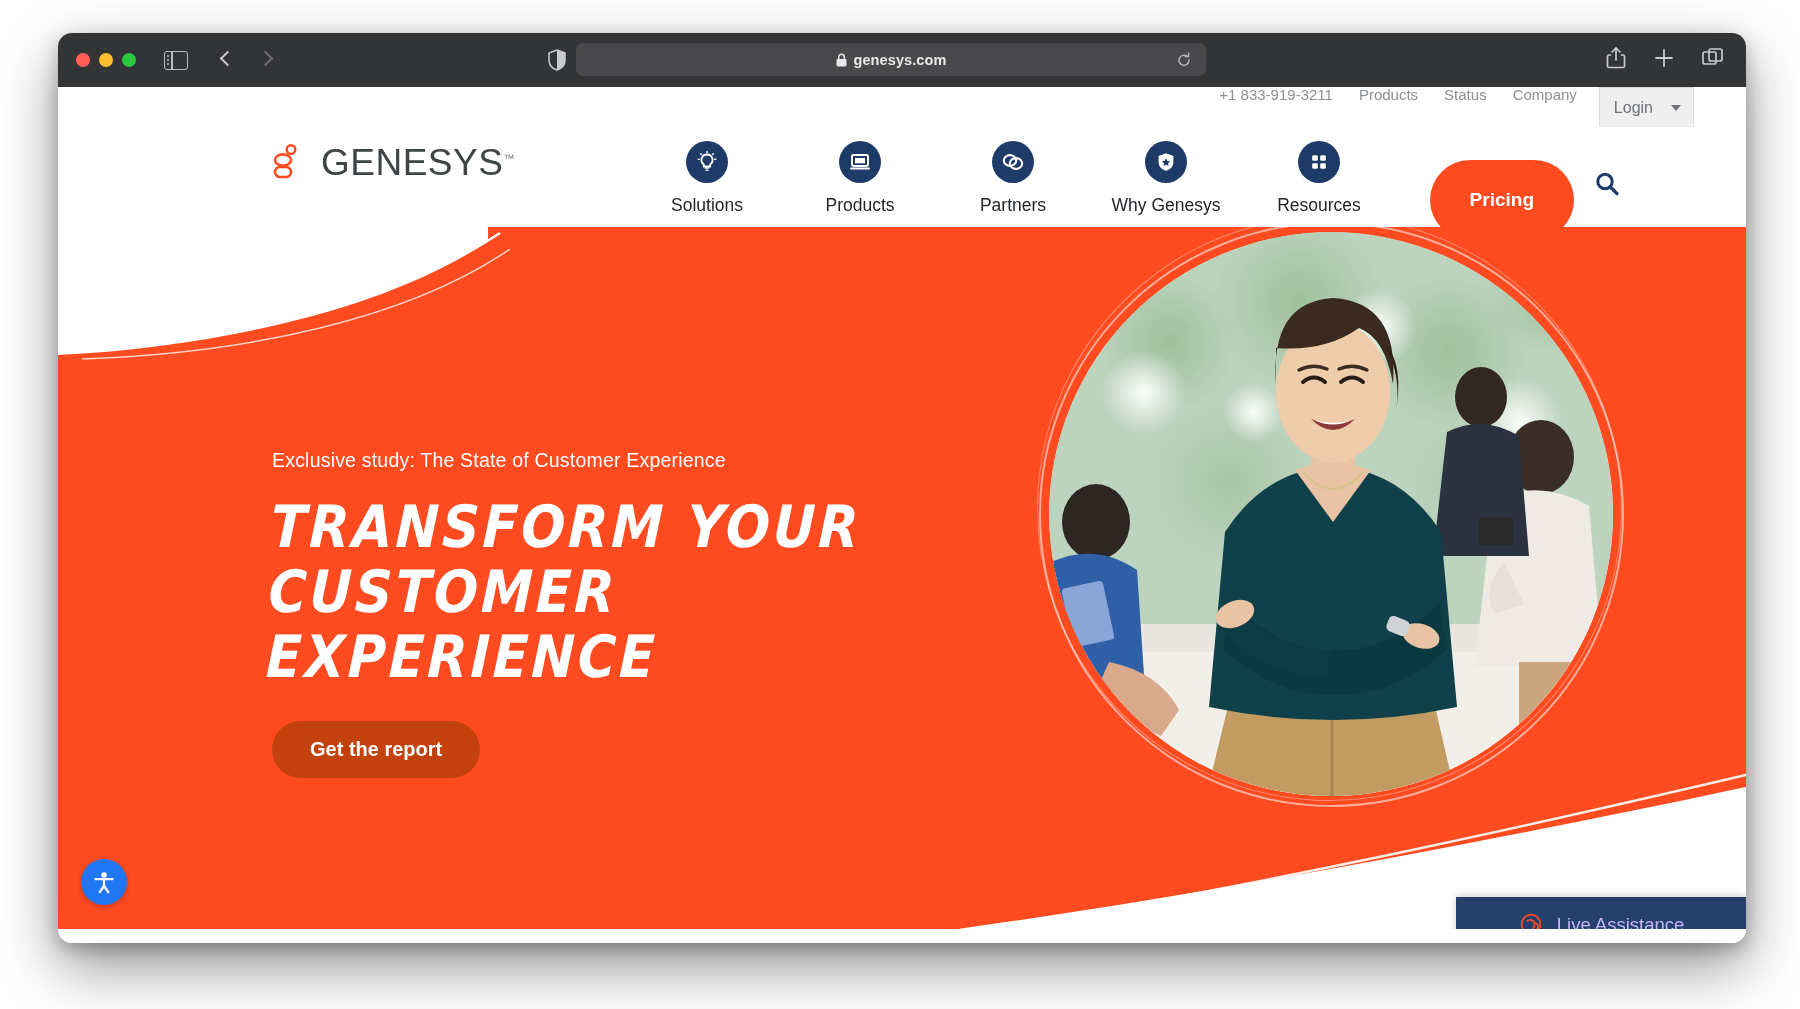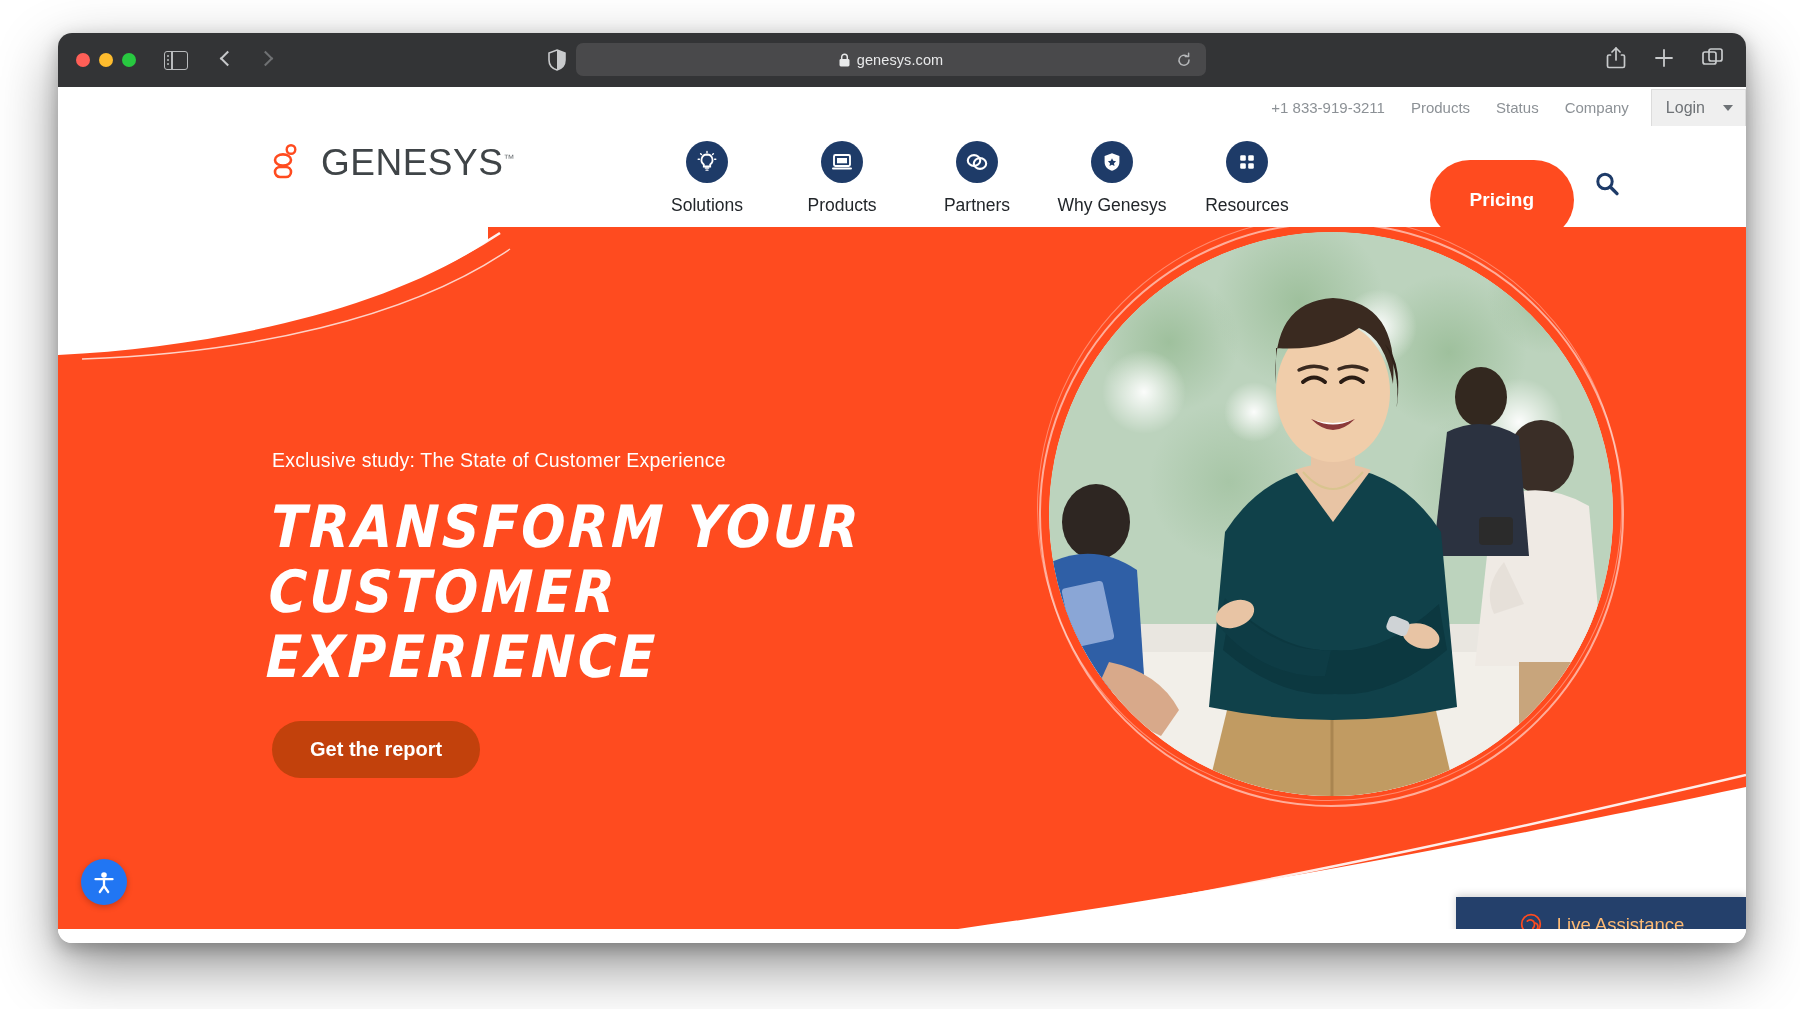--- a/index.html
+++ b/index.html
@@ -54,51 +54,51 @@
   .shield-wrap { position:absolute; left:490px; top:50%; transform:translateY(-50%);
     display:flex; align-items:center; }
 
   .urlbar {
     position: absolute; left: 518px; top: 10px;
     width: 630px; height: 33px;
     background: #49494b; border-radius: 7px;
     display:flex; align-items:center; justify-content:center;
   }
   .urlbar .lockico { margin-right: 7px; display:flex; }
-  .urlbar .url { color:#e8e9ea; font-size: 14.5px; font-weight: 400; letter-spacing:.1px; }
+  .urlbar .url { color:#e8e9ea; font-size: 14.5px; font-weight: 700; letter-spacing:.1px; }
   .reload { position:absolute; right: 14px; top: 50%; transform: translateY(-50%); display:flex; }
 
   .tb-right { position:absolute; right: 22px; top: 50%; transform: translateY(-50%);
     display:flex; align-items:center; gap: 28px; }
 
   
   .page { position:absolute; left:0; top:54px; right:0; bottom:0; background:#fff; overflow:hidden; }
 
   .utility {
-    height: 40px; display:flex; align-items:center; justify-content:flex-end;
-    gap: 0;
+    height: 40px; display:flex; justify-content:flex-end;
+    padding-right: 52px; gap: 0;
   }
   .utility a { color:#8c9196; font-size: 15px; text-decoration:none; margin-left: 26px;
     line-height: 1; white-space:nowrap; }
   .utility .login {
     margin-left: 22px; padding: 9px 12px 9px 14px;
     background:#efefef; border:1px solid #dcdcdc; border-bottom:none;
     color:#6e7276; display:flex; align-items:center; gap:18px;
   }
   .caret { width:0;height:0;border-left:5px solid transparent;border-right:5px solid transparent;
     border-top:6px solid #6e7276; display:inline-block; }
 
   .mainnav { position:relative; height: 100px; display:flex; align-items:center; }
   .logo { position:absolute; left: 215px; top: 16px; display:flex; align-items:flex-end;gap:14px; }
   .logo-mark { width: 26px; height: 38px; position:relative; margin-right:8px; }
   .logo-word { font-size: 37px; letter-spacing:.5px; color:#3f4447; font-weight:400;
     font-family:"Liberation Sans", sans-serif; line-height:1; position:relative; }
   .logo-tm { font-size: 11px; vertical-align: super; color:#6b7073; }
 
-  .navitems { position:absolute; left:595px; top:14px; display:flex; gap: 27px; }
+  .navitems { position:absolute; left:595px; top:14px; display:flex; gap: 45px; }
   .navitem { width: 108px; display:flex; flex-direction:column; align-items:center; cursor:pointer; }
   .navcircle { width: 42px; height: 42px; border-radius:50%; background:#1e3b68;
     display:flex; align-items:center; justify-content:center; }
   .navlabel { margin-top: 12px; font-size: 17.5px; color:#22262a; white-space:nowrap; }
 
   .pricing {
     position:absolute; right: 172px; top: 33px;
     background:#ff4b1f; color:#fff; border:none; border-radius: 40px;
     padding: 29px 40px; font-size: 19px; font-weight: 700; cursor:pointer;
     font-family:"Liberation Sans", sans-serif;
@@ -141,21 +141,21 @@
     border-radius:50%; background:#2176f3; display:flex; align-items:center;
     justify-content:center; z-index: 12; cursor:pointer;
     box-shadow: 0 2px 6px rgba(0,0,0,.22);
   }
   .live {
     position:absolute; right: 0; bottom: -24px; width: 290px; height: 56px;
     background:#24406b; display:flex; align-items:center; justify-content:center;
     gap: 13px; z-index: 12; cursor:pointer;
     box-shadow: 0 -2px 8px rgba(0,0,0,.18);
   }
-  .live-label { color:#fdba74; font-size: 18.5px; }
+  .live-label { color:#c4b5fd; font-size: 18.5px; }
 </style>
 </head>
 <body>
 
 <div class="stage">
   <div class="browser">
 
     <div class="titlebar">
       <div class="lights">
         <div class="light red"></div>

